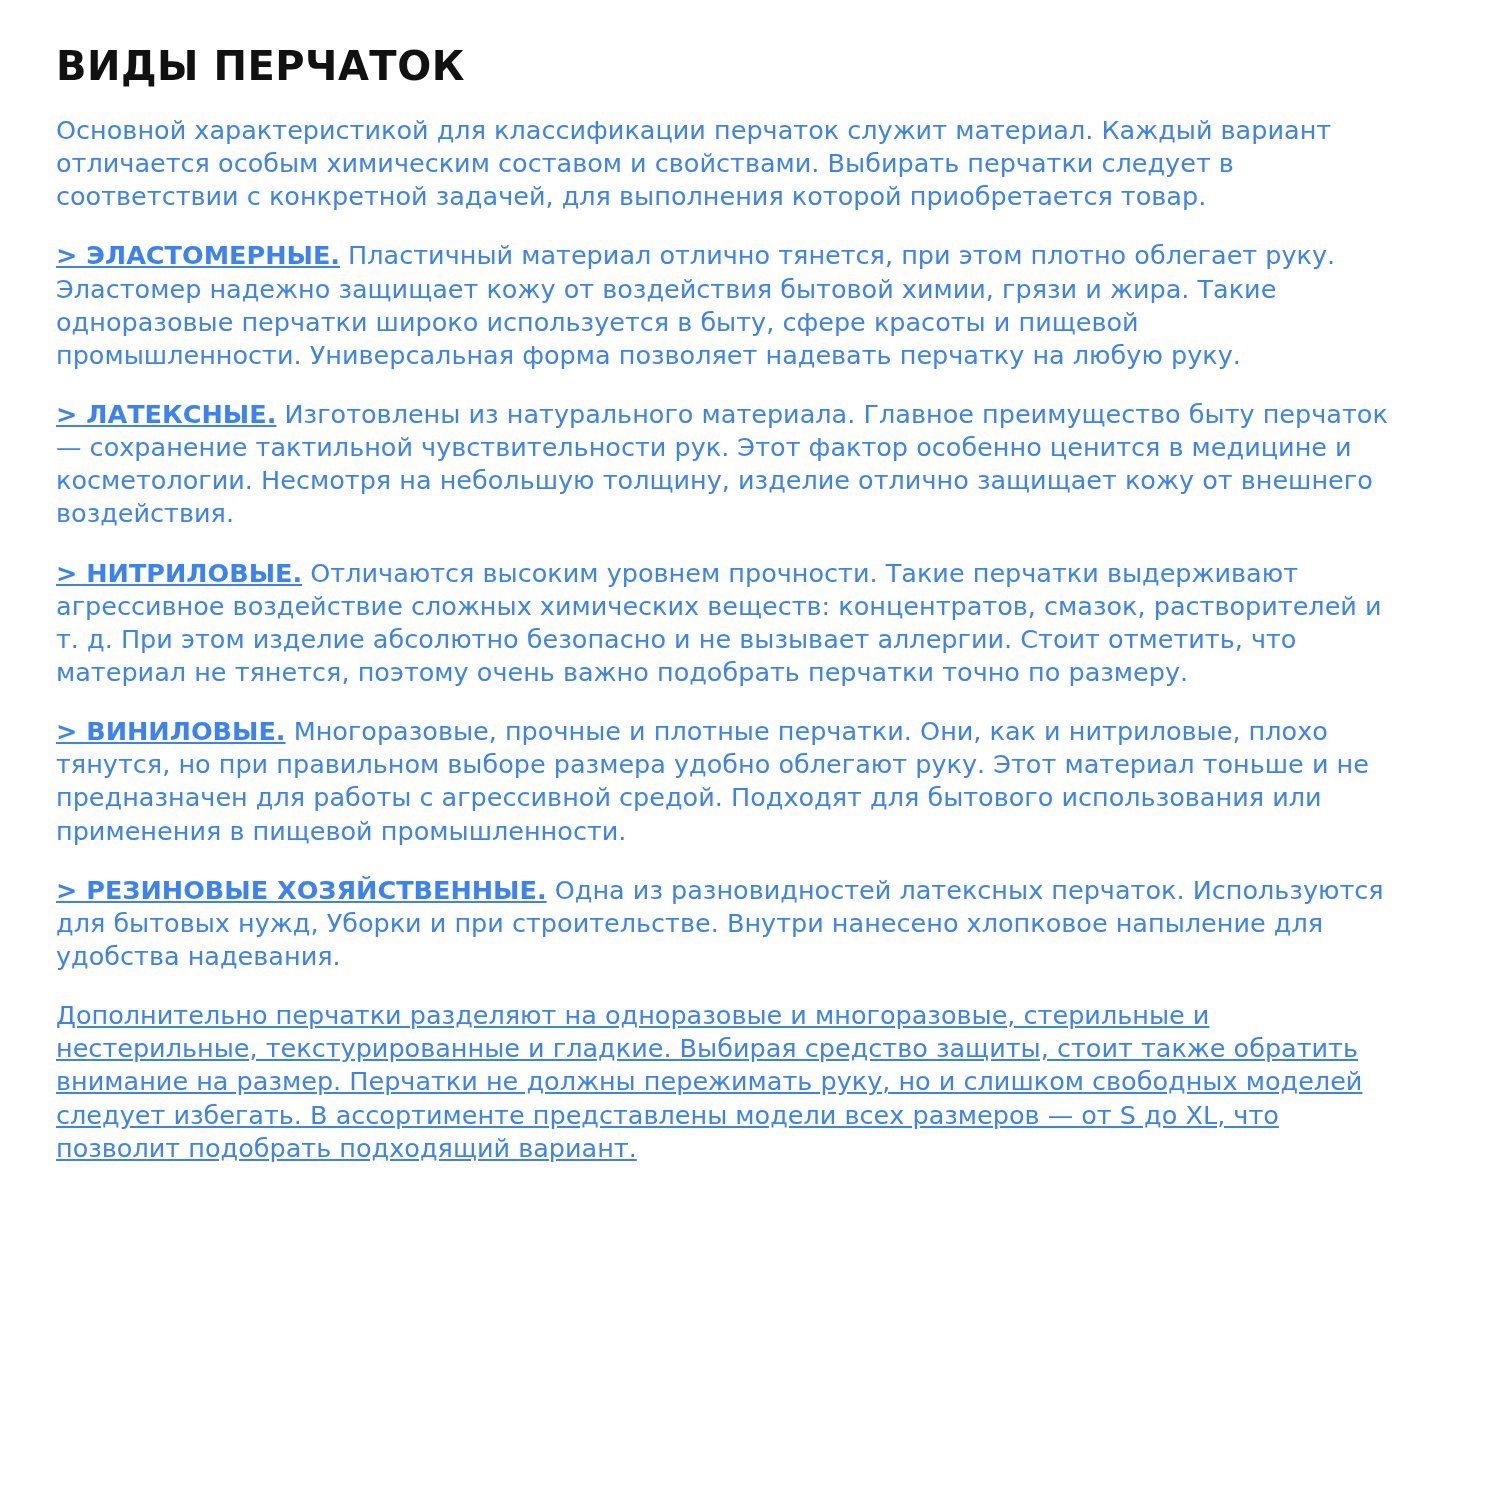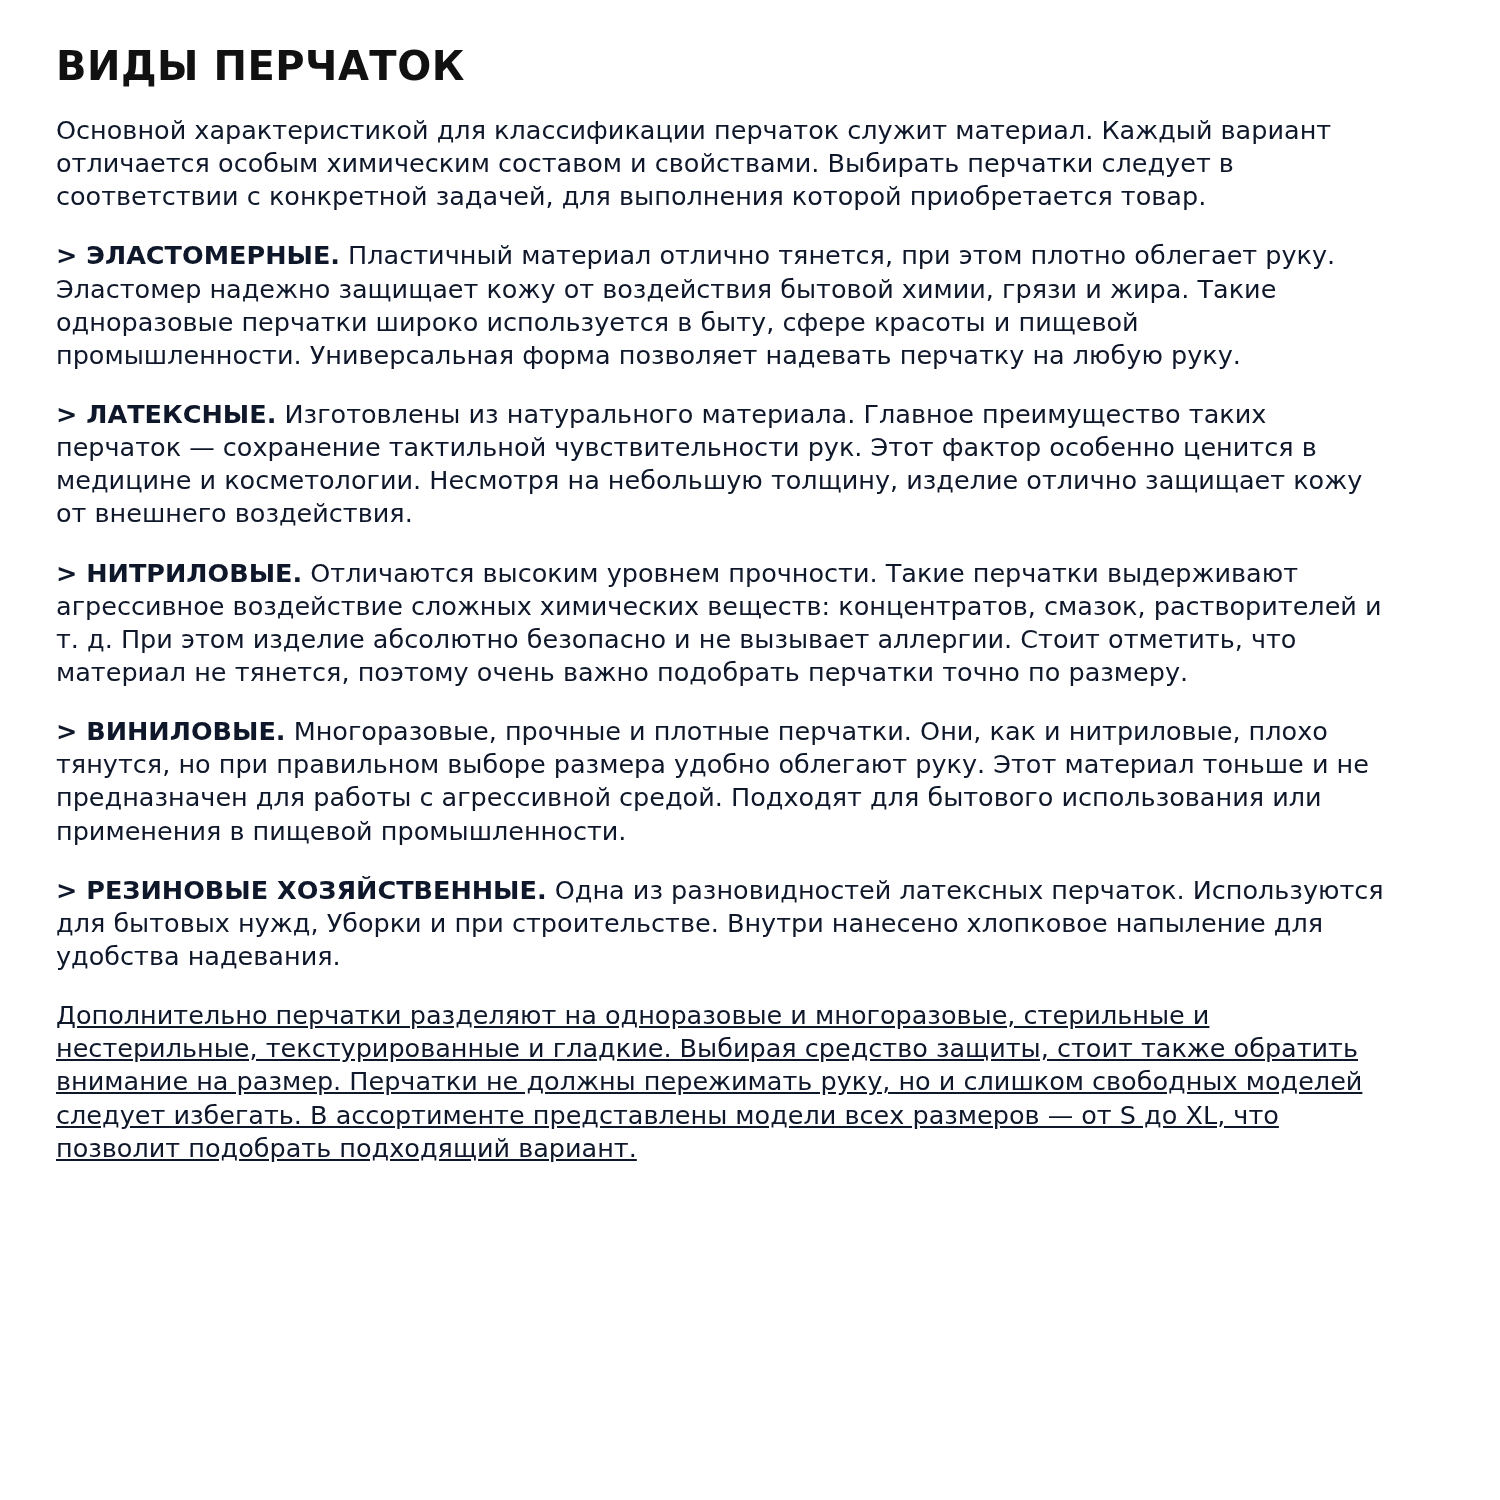--- a/index.html
+++ b/index.html
@@ -26,48 +26,49 @@
     font-weight: bold;
     letter-spacing: 0.5px;
     line-height: 1.1;
     margin: 0 0 26px 0;
     color: #111111;
   }
   .para {
     font-size: 25.5px;
     line-height: 1.30;
     margin: 0 16px 26px 0;
-    color: #0f172a;
+    color: #3b82f6;
     max-width: 1390px;
   }
   .para:last-child {
     margin-bottom: 0;
     text-decoration: underline;
   }
   .para .lead {
     font-weight: bold;
     white-space: normal;
+    text-decoration: underline;
   }
 </style>
 </head>
 <body>
 
 <div class="page">
 
   <h1 class="page-title">ВИДЫ ПЕРЧАТОК</h1>
 
   <p class="para">Основной характеристикой для классификации перчаток служит материал. Каждый вариант отличается особым химическим составом и свойствами. Выбирать перчатки следует в соответствии с конкретной задачей, для выполнения которой приобретается товар.</p>
 
 
   <p class="para">
     <span class="lead">&gt; ЭЛАСТОМЕРНЫЕ.</span><span> Пластичный материал отлично тянется, при этом плотно облегает руку. Эластомер надежно защищает кожу от воздействия бытовой химии, грязи и жира. Такие одноразовые перчатки широко используется в быту, сфере красоты и пищевой промышленности. Универсальная форма позволяет надевать перчатку на любую руку.</span>
   </p>
 
   <p class="para">
-    <span class="lead">&gt; ЛАТЕКСНЫЕ.</span><span> Изготовлены из натурального материала. Главное преимущество таких перчаток — сохранение тактильной чувствительности рук. Этот фактор особенно ценится в медицине и косметологии. Несмотря на небольшую толщину, изделие отлично защищает кожу от внешнего воздействия.</span>
+    <span class="lead">&gt; ЛАТЕКСНЫЕ.</span><span> Изготовлены из натурального материала. Главное преимущество быту перчаток — сохранение тактильной чувствительности рук. Этот фактор особенно ценится в медицине и косметологии. Несмотря на небольшую толщину, изделие отлично защищает кожу от внешнего воздействия.</span>
   </p>
 
   <p class="para">
     <span class="lead">&gt; НИТРИЛОВЫЕ.</span><span> Отличаются высоким уровнем прочности. Такие перчатки выдерживают агрессивное воздействие сложных химических веществ: концентратов, смазок, растворителей и т. д. При этом изделие абсолютно безопасно и не вызывает аллергии. Стоит отметить, что материал не тянется, поэтому очень важно подобрать перчатки точно по размеру.</span>
   </p>
 
   <p class="para">
     <span class="lead">&gt; ВИНИЛОВЫЕ.</span><span> Многоразовые, прочные и плотные перчатки. Они, как и нитриловые, плохо тянутся, но при правильном выборе размера удобно облегают руку. Этот материал тоньше и не предназначен для работы с агрессивной средой. Подходят для бытового использования или применения в пищевой промышленности.</span>
   </p>
 

